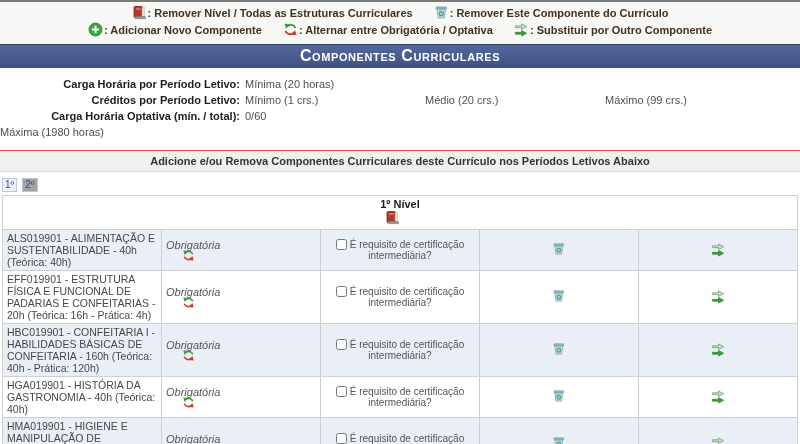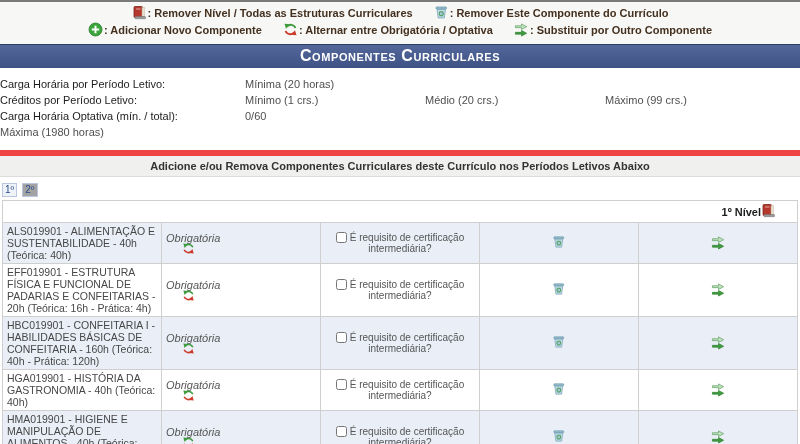--- a/index.html
+++ b/index.html
@@ -15,40 +15,40 @@
   .legend-item svg{vertical-align:-3px;margin-right:1px;}
 
   
   .title-bar{background:linear-gradient(#53679b,#3e5284);border-top:1px solid #2c3e66;
              color:#fff;font-weight:bold;text-align:center;font-variant:small-caps;
              letter-spacing:.6px;font-size:16px;padding:2px 0 3px;}
 
   
   .info{padding:7px 0 9px;background:#fff;}
   .info-row{display:flex;align-items:center;margin:2px 0;line-height:14px;}
-  .info-label{width:245px;min-width:245px;font-weight:normal;color:#1d1d1d;
+  .info-label{width:245px;min-width:245px;text-align:right;font-weight:bold;color:#1d1d1d;
               padding-right:5px;box-sizing:border-box;}
   .info-val{width:180px;color:#4f4f4f;}
 
   
-  .section-header{background:#f0f0ee;border-top:6px solid #ef4444;border-bottom:1px solid #dcdcda;
+  .section-header{background:#f0f0ee;border-top:1px solid #ef4444;border-bottom:1px solid #dcdcda;
                   text-align:center;font-weight:bold;color:#333;padding:4px 0;}
 
   
   .tabs{padding:6px 2px 3px;}
   .tab{display:inline-block;font-size:10px;line-height:12px;color:#2a4c8b;text-decoration:none;
        background:#eef3fa;border:1px solid #b9c6dd;padding:0 2px;margin-right:2px;}
   .tab.alt{background:#a3a3a3;}
 
   
   table.components{width:796px;margin:0 2px;border-collapse:collapse;border:1px solid #bdbdbd;
                    table-layout:fixed;}
   table.components td{border:1px solid #cfcfcf;box-sizing:border-box;}
   .level-row td{background:#fff;font-weight:bold;color:#1d1d1d;padding:2px 5px;height:17px;}
-  .level-row .level-cell{display:flex;justify-content:flex-end;align-items:center;}
+  .level-row .level-cell{display:flex;justify-content:flex-end;align-items:center;flex-direction:column;}
   .level-row svg{margin-right:16px;}
   tr.comp{height:26px;}
   tr.comp.odd td{background:#e9eef7;}
   tr.comp.even td{background:#fff;}
   td.desc{width:528px;padding:2px 4px;color:#474747;font-size:10.5px;}
   td.type{width:84px;padding:1px 4px;color:#555;font-size:11px;}
   .type-text{font-style:italic;display:block;}
   .type-icon{display:block;margin-left:16px;margin-top:-2px;height:13px;}
   td.req{width:138px;padding:1px 3px;color:#555;font-size:10px;text-align:center;line-height:11px;}
   td.req input{width:11px;height:11px;margin:0 3px 0 0;vertical-align:-2px;}

